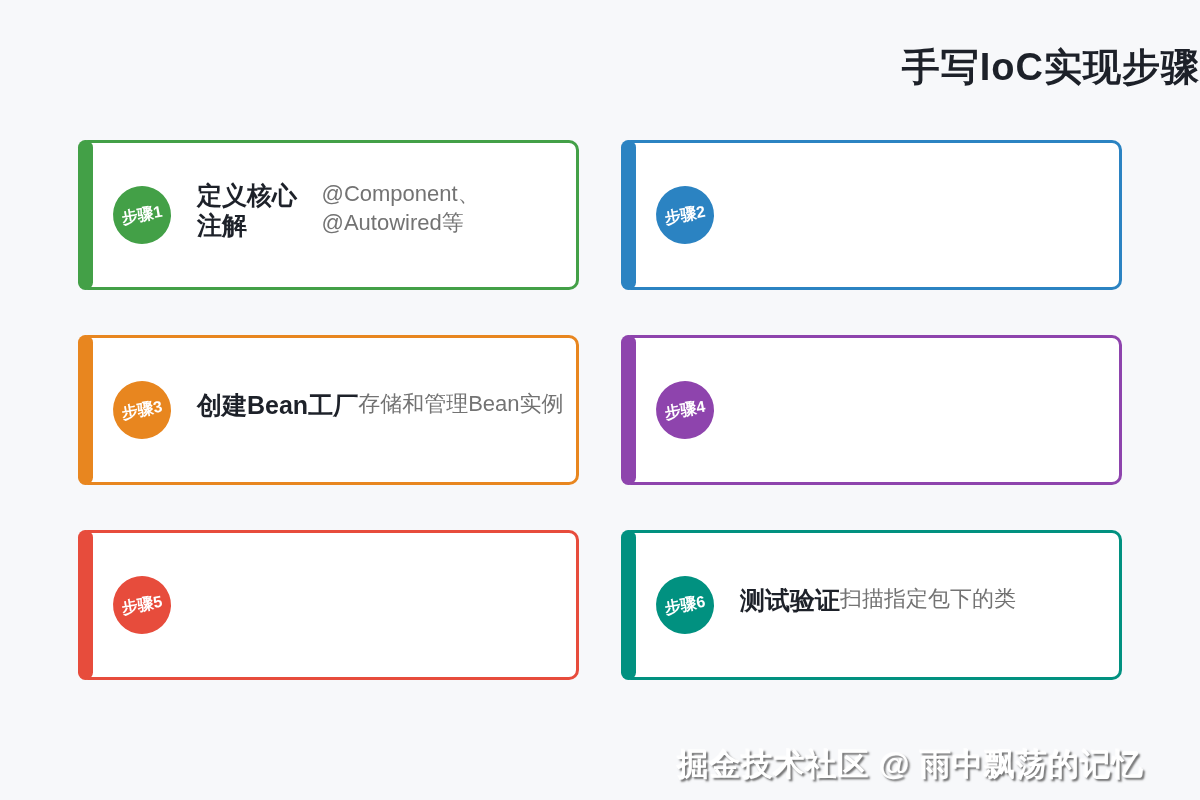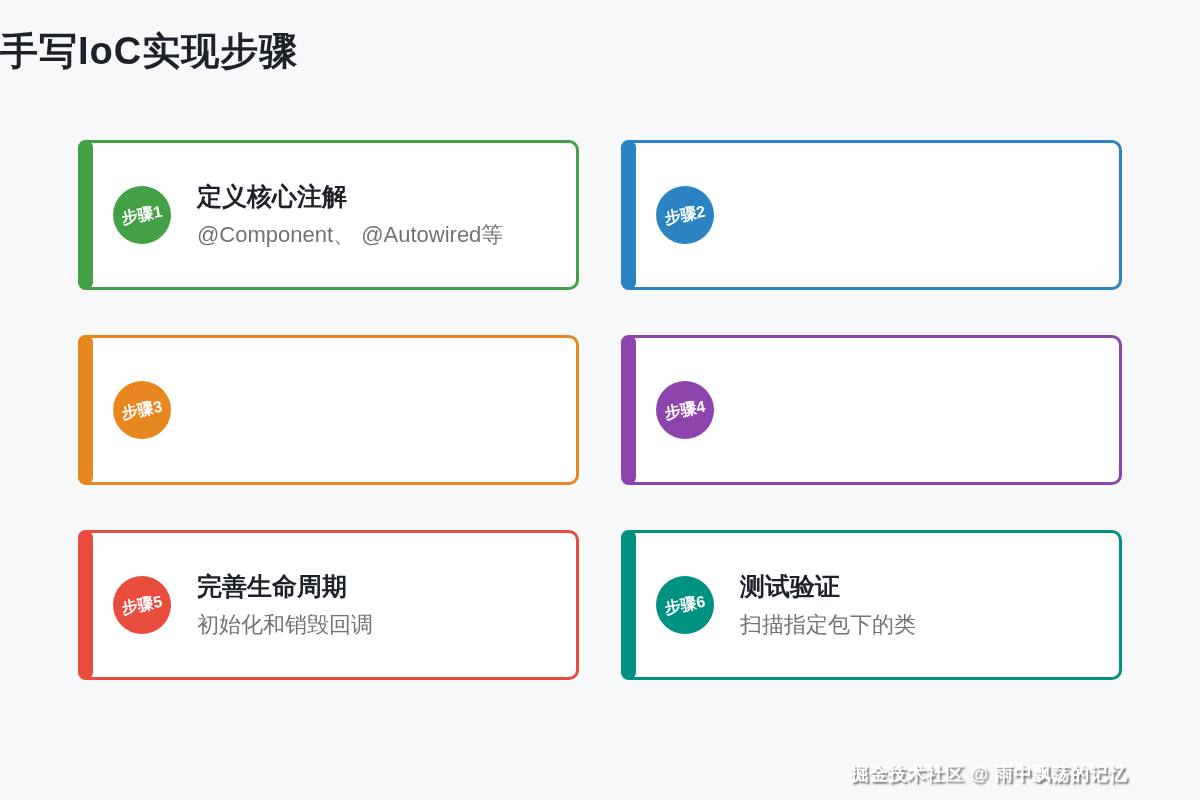--- a/index.html
+++ b/index.html
@@ -9,22 +9,22 @@
   body {
     width: 1200px;
     height: 800px;
     background: #f7f8fa;
     font-family: "Liberation Sans", "DejaVu Sans", sans-serif;
     position: relative;
     overflow: hidden;
   }
   .page-title {
     margin: 0;
-    padding-top: 26px;
-    text-align: left;
+    padding-top: 42px;
+    text-align: right;
     font-size: 38px;
     font-weight: 700;
     color: #1d2129;
     letter-spacing: 1px;
   }
   .steps-grid {
     position: absolute;
     left: 78px;
     top: 140px;
     width: 1044px;
@@ -65,39 +65,38 @@
     font-size: 16px;
     font-weight: 700;
     display: flex;
     align-items: center;
     justify-content: center;
     transform: rotate(-10deg);
     margin-right: 26px;
   }
   .step-text {
     display: flex;
-    flex-direction: column;
   }
   .step-title {
     font-size: 25px;
     font-weight: 700;
     color: #1d2129;
     line-height: 1.2;
     margin-bottom: 10px;
   }
   .step-subtitle {
     font-size: 22px;
     color: #737373;
     line-height: 1.3;
   }
   .watermark {
     position: absolute;
-    right: 72px;
+    right: 56px;
     bottom: 14px;
-    font-size: 18px;
+    font-size: 31px;
     font-weight: 700;
     color: #ffffff;
     text-shadow: 2px 2px 2px rgba(70, 70, 70, 0.75),
                  -1px -1px 1px rgba(255, 255, 255, 0.9);
     letter-spacing: 1px;
   }
 </style>
 </head>
 <body style="background: rgb(247, 248, 250);">
 
@@ -112,32 +111,32 @@
       <div class="step-subtitle">@Component、 @Autowired等</div>
     </div>
   </article>
 
   <article class="step-card" style="--c: #2b83c2;">
     <div class="step-badge">步骤2</div>
   </article>
 
   <article class="step-card" style="--c: #e8861f;">
     <div class="step-badge">步骤3</div>
+    <div class="step-text">
+      <div class="step-title">创建Bean工厂</div>
+      <div class="step-subtitle">存储和管理Bean实例</div>
+    </div>
   </article>
 
   <article class="step-card" style="--c: #8e44ad;">
     <div class="step-badge">步骤4</div>
   </article>
 
   <article class="step-card" style="--c: #e74c3c;">
     <div class="step-badge">步骤5</div>
-    <div class="step-text">
-      <div class="step-title">完善生命周期</div>
-      <div class="step-subtitle">初始化和销毁回调</div>
-    </div>
   </article>
 
   <article class="step-card" style="--c: #019180;">
     <div class="step-badge">步骤6</div>
     <div class="step-text">
       <div class="step-title">测试验证</div>
       <div class="step-subtitle">扫描指定包下的类</div>
     </div>
   </article>
 

